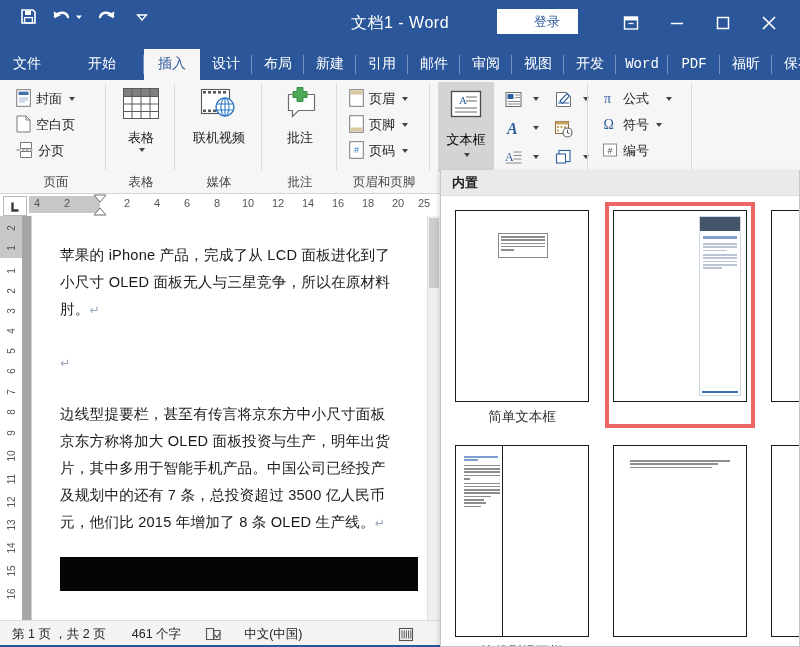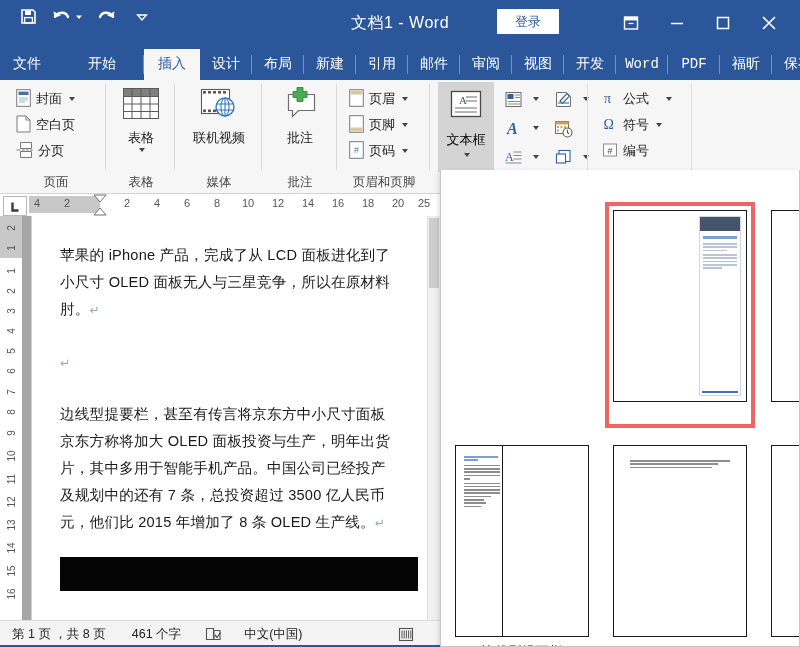--- a/index.html
+++ b/index.html
@@ -11,21 +11,21 @@
   }
   .app{position:relative;width:800px;height:647px;overflow:hidden;background:#b91c1c;}
 
   
   .titlebar{position:absolute;left:0;top:0;width:800px;height:45px;background:#2b579a;}
   .qat{position:absolute;left:20px;top:8px;display:flex;align-items:center;gap:14px;}
   .qat .ic{color:#fff;display:inline-flex;align-items:center;justify-content:center;cursor:pointer;}
   .title-text{position:absolute;left:0;top:0;width:800px;height:45px;line-height:45px;
      text-align:center;color:#fff;font-size:16px;letter-spacing:.5px;}
   .signin{position:absolute;left:497px;top:9px;width:62px;height:25px;background:#fff;color:#2b579a;
-     font-size:13px;text-align:center;line-height:25px;cursor:pointer;}
+     font-size:13px;text-align:center;line-height:25px;cursor:pointer;padding-left:19px;}
   .winbtns{position:absolute;right:8px;top:0;height:45px;display:flex;align-items:center;}
   .winbtn{width:46px;height:45px;display:flex;align-items:center;justify-content:center;color:#fff;cursor:pointer;}
 
   
   .tabrow{position:absolute;left:0;top:45px;width:800px;height:35px;background:#2b579a;}
   .tabs{position:absolute;left:0;top:0;display:flex;align-items:flex-end;height:35px;}
   .tab{height:31px;line-height:31px;color:#fff;font-size:14px;padding:0 8px;margin-top:4px;
        position:relative;white-space:nowrap;cursor:pointer;}
   .tab:first-child{padding:0 13px;}
   .tab .sep{position:absolute;right:0;top:6px;height:19px;width:1px;background:#7592c4;}
@@ -582,41 +582,54 @@
         <span>元，他们比 2015 年增加了 8 条 OLED 生产线。</span><span class="pilcrow">↵</span>
       </div>
       <div class="redact" style="top:383px"></div>
     </div>
     <div class="vscroll">
       <div class="vthumb"></div>
     </div>
   </div>
 
   <div class="statusbar">
-    <span class="sb" style="margin-left:12px">第 1 页 ，共 8 页</span>
+    <span class="sb" style="margin-left:12px">第 1 页 ，共 2 页</span>
     <span class="sb" style="margin-left:26px">461 个字</span>
     <span style="margin-left:24px;display:inline-flex;">
       <svg width="17" height="15" viewBox="0 0 17 15">
           <path d="M1.5 1.5h7v11h-7z" fill="none" stroke="#555" stroke-width="1.1"></path>
           <path d="M9 3.5h6v9H9z" fill="none" stroke="#555" stroke-width="1.1"></path>
           <path d="M10 8l2 2.5 3.5-5" fill="none" stroke="#555" stroke-width="1.3"></path>
         </svg>
     </span>
     <span class="sb" style="margin-left:22px">中文(中国)</span>
     <span style="margin-left:96px;display:inline-flex;">
       <svg width="16" height="15" viewBox="0 0 16 15">
           <rect x="1.5" y="1.5" width="13" height="12" fill="none" stroke="#555" stroke-width="1.1"></rect>
           <path d="M4 3.5v8M6.2 3.5v8M8.4 3.5v8M10.6 3.5v8M12.8 3.5v8" stroke="#555" stroke-width="1"></path>
         </svg>
     </span>
     <div class="bluebar"></div>
   </div>
 
   <div class="gallery">
-
+    <div class="ghead">内置</div>
+
+    <div class="gitem" style="left:14px;top:40px">
+      <div class="gthumb">
+        <div class="tb-simple">
+          <div class="ln" style="width:100%"></div>
+            <div class="ln" style="width:100%"></div>
+          <div class="ln" style="width:100%"></div>
+            <div class="ln" style="width:100%"></div>
+          <div class="ln" style="width:30%"></div>
+        </div>
+      </div>
+      <div class="gcap">简单文本框</div>
+    </div>
 
     <div class="gitem" style="left:172px;top:40px">
       <div class="gthumb">
         <div class="austin-panel">
           <div class="austin-head"></div>
           <div class="austin-title"></div>
           <div style="padding:0 3px;">
             <div class="ln" style="background:#b9c4d4;width:100%"></div>
             <div class="ln" style="background:#b9c4d4;width:100%"></div>
             <div class="ln" style="background:#b9c4d4;width:70%"></div>

